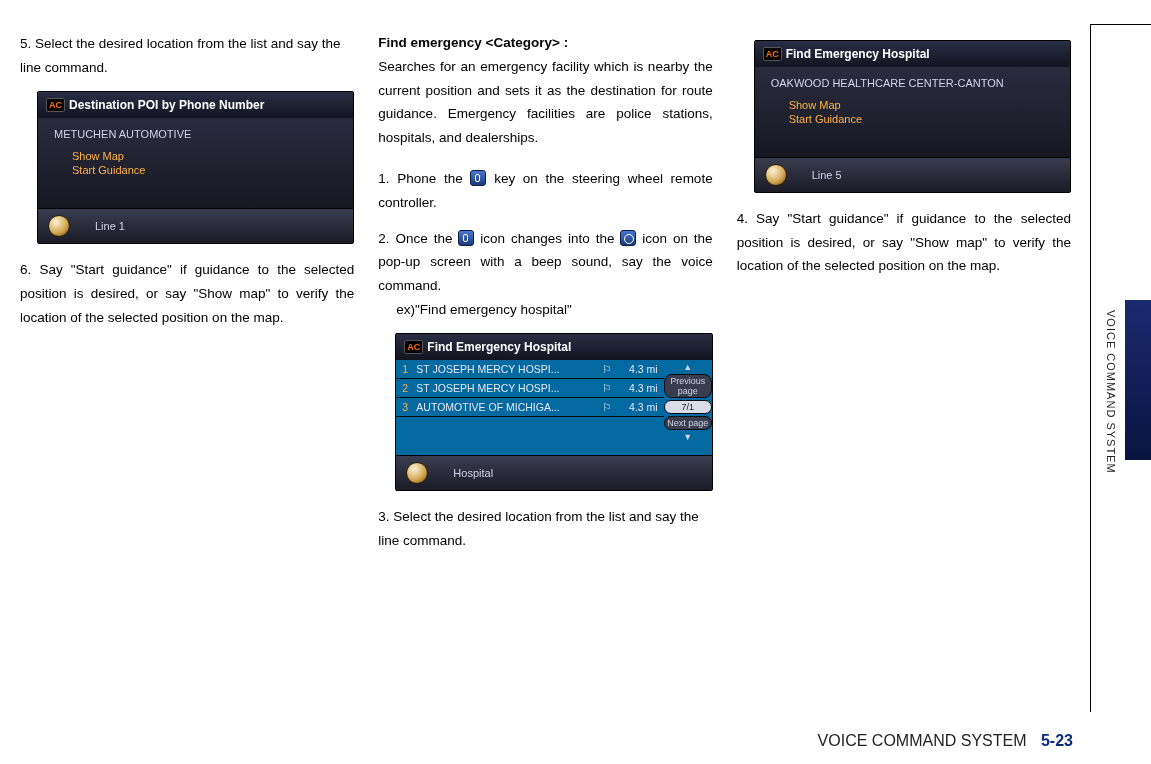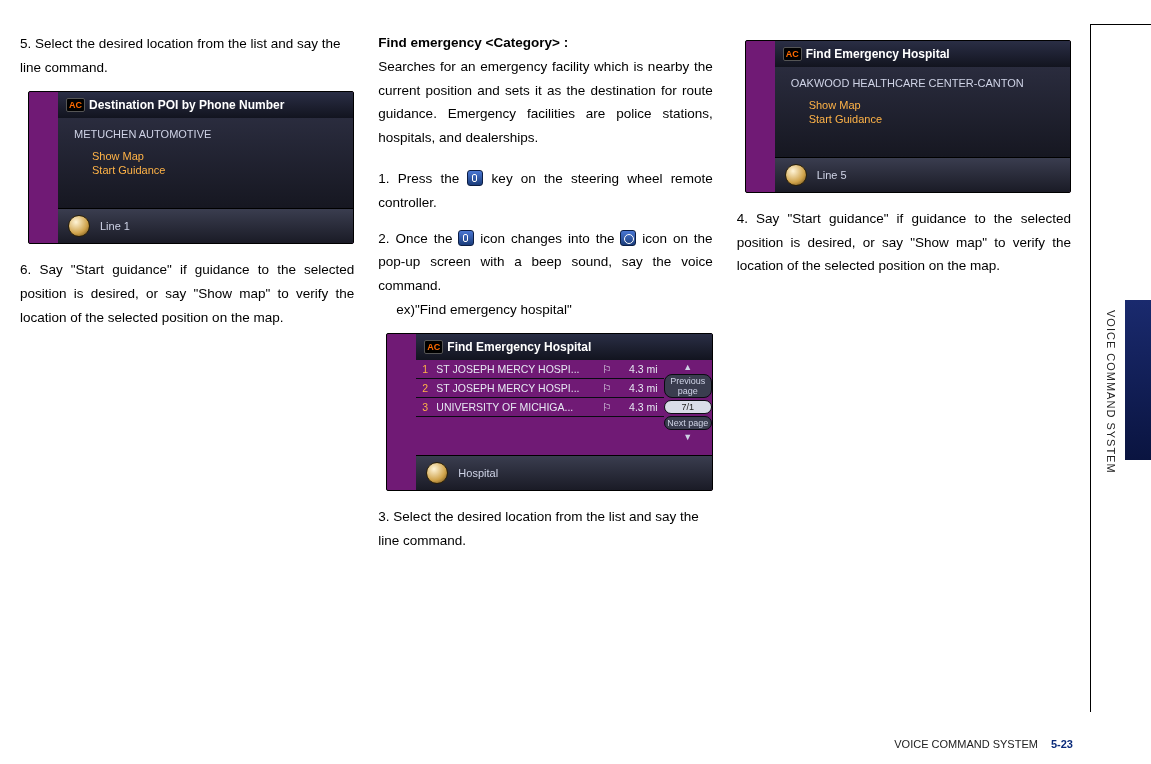--- a/index.html
+++ b/index.html
@@ -22,28 +22,27 @@
   .col3 { flex: 1; min-width: 0; }
   .step { margin-bottom: 12px; line-height: 1.75; }
   .step-num { display: inline; }
   .step-text { display: inline; }
   .indent { padding-left: 18px; }
   .heading { font-weight: bold; line-height: 1.7; }
   .body-text { line-height: 1.75; margin-bottom: 18px; text-align: justify; }
 
   
   .shot {
-    background: #701a75;
+    background: #0369a1;
     border: 1px solid #000;
     border-radius: 2px;
     color: #fff;
     font-size: 12px;
-    margin: 8px 0 14px 8px;
+    margin: 8px 0 14px 17px;
     overflow: hidden;
-    padding-left: 29px;
   }
   .shot-title {
     background: linear-gradient(#2a2e45,#12141f);
     padding: 6px 8px;
     font-weight: bold;
     display: flex;
     align-items: center;
     gap: 4px;
   }
   .shot-title .ac {
@@ -59,21 +58,21 @@
     padding: 10px 16px 14px 16px;
     min-height: 90px;
   }
   .shot-label { color: #cfd3e6; font-size: 11px; margin-bottom: 10px; }
   .shot-opt { color: #ffb347; font-size: 11px; margin: 2px 0 2px 18px; }
   .shot-foot {
     background: linear-gradient(#3a3d4f,#1a1b26);
     padding: 6px 10px;
     display: flex;
     align-items: center;
-    gap: 10px;
+    gap: 25px;
     border-top: 1px solid #000;
   }
   .talk-icon-foot {
     width: 22px; height: 22px; border-radius: 50%;
     background: radial-gradient(circle at 35% 30%, #fff4d6, #cfa24a 60%, #5a3f12);
     border: 1px solid #2a1f08;
     position: relative;
   }
   .foot-text { color:#cfd3e6; font-size:11px; }
 
@@ -127,21 +126,21 @@
   .rule {
     position:absolute; right:0; top:24px; width:60px; height:0;
     border-top:1px solid #000;
   }
   .rule-v {
     position:absolute; right:60px; top:24px; width:0; height:688px;
     border-left:1px solid #000;
   }
   .footer {
     position:absolute; bottom:14px; right:78px;
-    font-size:11px; color:#222;
+    font-size:16px; color:#222;
   }
   .footer .pg { font-weight:bold; color:#0a2a7a; margin-left:10px; }
 </style>
 </head>
 <body>
 
 <div class="rule"></div>
 <div class="rule-v"></div>
 <div class="side-tab"></div>
 <div class="side-label">VOICE COMMAND SYSTEM</div>
@@ -175,21 +174,21 @@
       <span class="step-text">Say "Start guidance" if guidance to the selected position is desired, or say "Show map" to verify the location of the selected position on the map.</span>
     </div>
   </div>
 
   <div class="col">
     <div class="heading">Find emergency &lt;Category&gt; :</div>
     <div class="body-text">Searches for an emergency facility which is nearby the current position and sets it as the destination for route guidance. Emergency facilities are police stations, hospitals, and dealerships.</div>
 
     <div class="step" style="text-align:justify;">
       <span class="step-num">1.</span>
-      <span>Press the </span><span class="inline-icon talk"></span><span> key on the steering wheel remote controller.</span>
+      <span>Phone the </span><span class="inline-icon talk"></span><span> key on the steering wheel remote controller.</span>
     </div>
 
     <div class="step" style="text-align:justify;">
       <span class="step-num">2.</span>
       <span>Once the </span><span class="inline-icon talk"></span><span> icon changes into the </span><span class="inline-icon listen"></span><span> icon on the pop-up screen with a beep sound, say the voice command.</span>
       <div class="indent">ex)"Find emergency hospital"</div>
     </div>
 
     <div class="shot">
       <div class="shot-title">
@@ -205,21 +204,21 @@
             <span class="dist">4.3 mi</span>
           </div>
           <div class="list-row">
             <span class="idx">2</span>
             <span class="name">ST JOSEPH MERCY HOSPI...</span>
             <span class="flag">⚐</span>
             <span class="dist">4.3 mi</span>
           </div>
           <div class="list-row">
             <span class="idx">3</span>
-            <span class="name">UNIVERSITY OF MICHIGA...</span>
+            <span class="name">AUTOMOTIVE OF MICHIGA...</span>
             <span class="flag">⚐</span>
             <span class="dist">4.3 mi</span>
           </div>
           <div style="height:38px;"></div>
         </div>
         <div class="list-pager">
           <div>▲</div>
           <div class="pager-btn">Previous page</div>
           <div class="pager-btn" style="background:#d9dde8;color:#222;">7/1</div>
           <div class="pager-btn">Next page</div>

